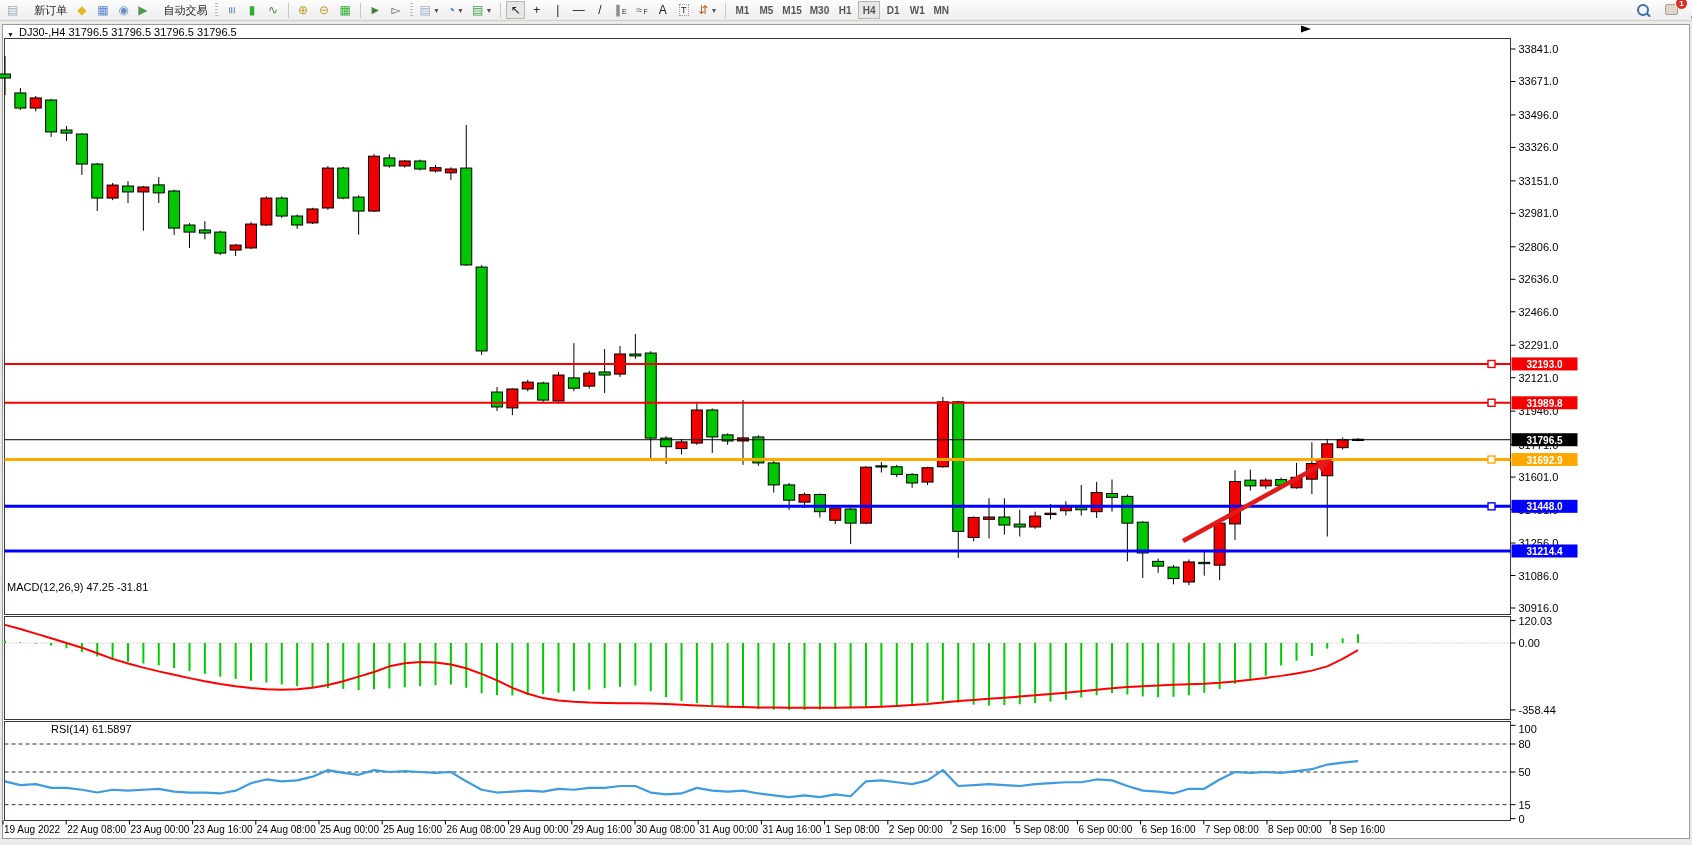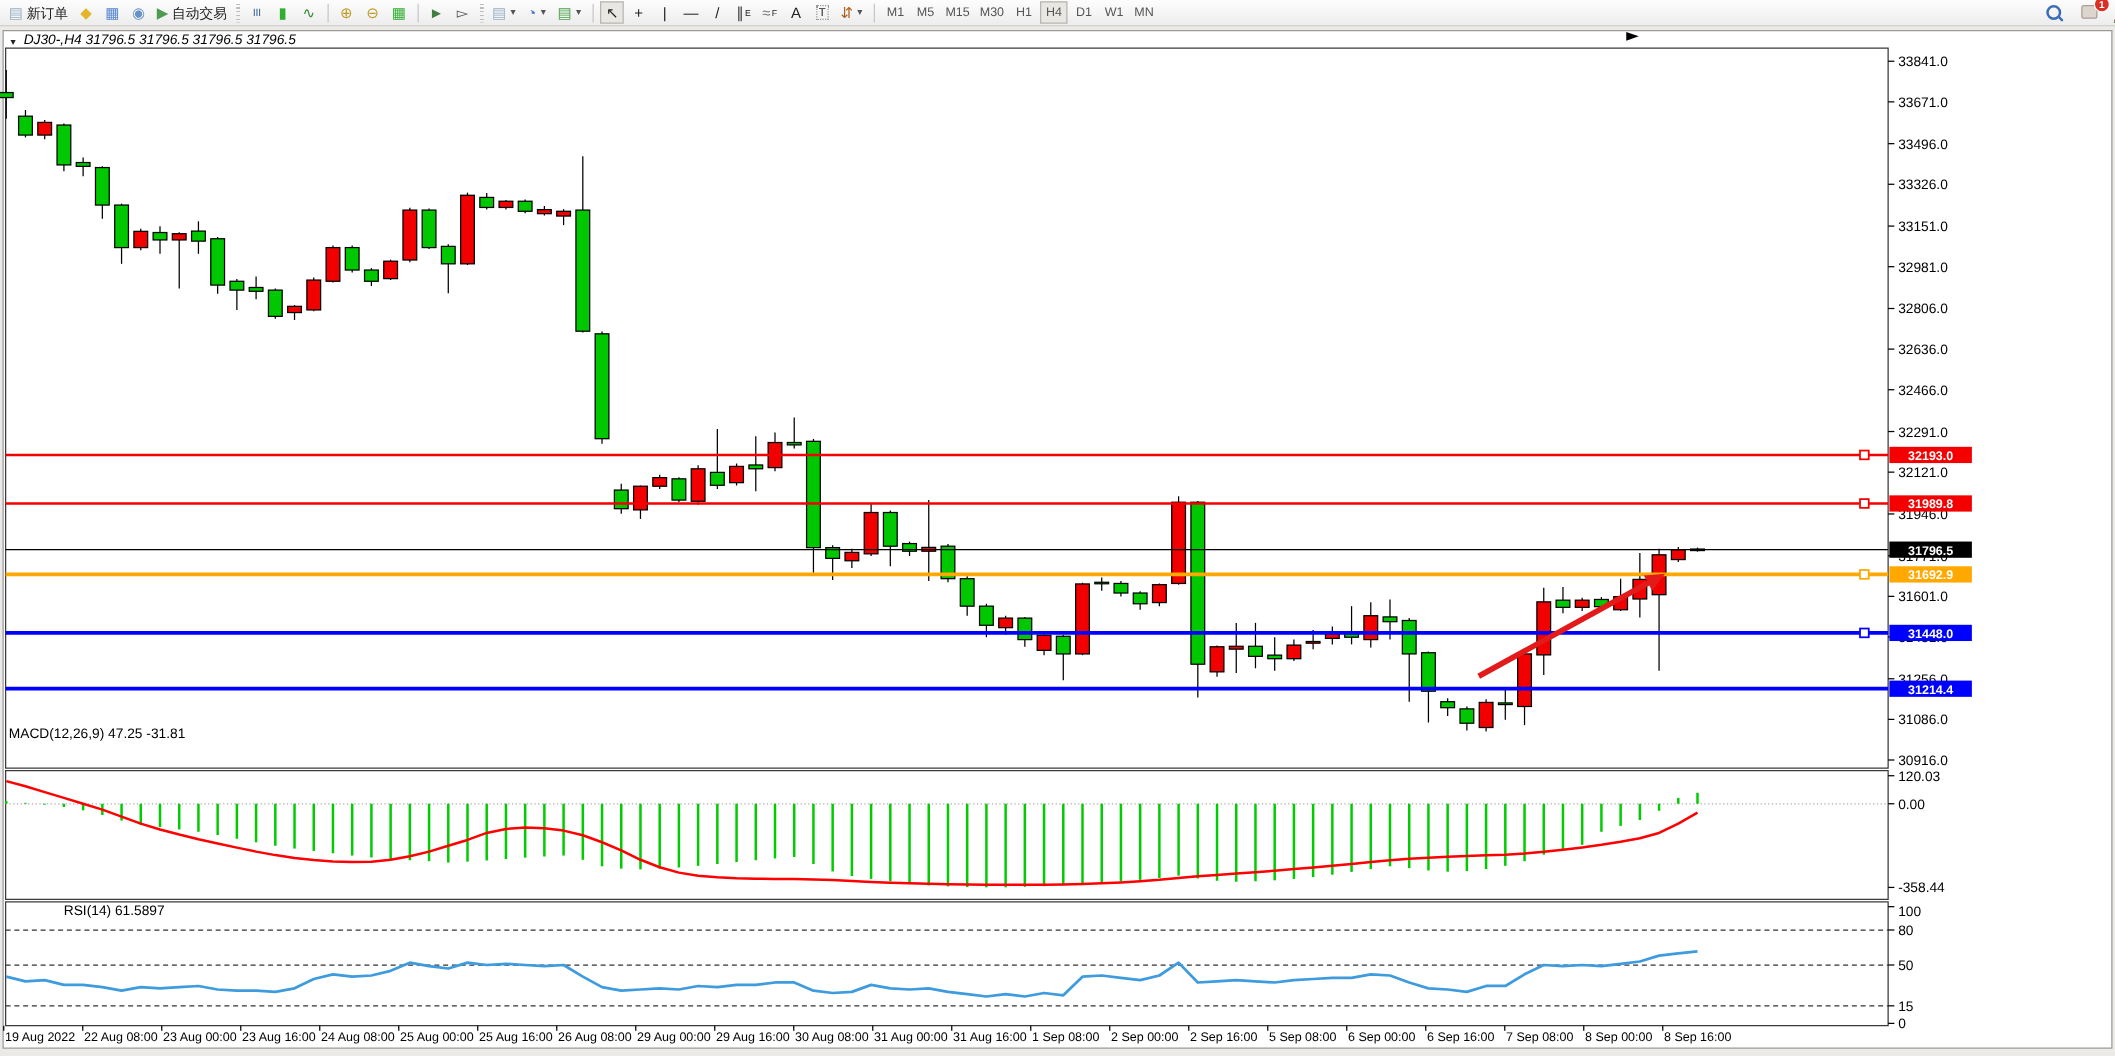--- a/index.html
+++ b/index.html
@@ -9,33 +9,33 @@
   .tb-left{display:flex;align-items:center;height:100%;flex:1;}
   .tb-right{display:flex;align-items:center;gap:8px;padding-right:10px;}
   .tbtn{height:18px;min-width:19px;border:1px solid transparent;background:transparent;display:flex;align-items:center;justify-content:center;padding:0 2px;margin:0 1px;font-family:"Liberation Sans",sans-serif;cursor:default;}
   .tbtn.active{background:#e9e7e3;border:1px solid #b8b5b0;}
   .tbtn .g{position:relative;font-size:12px;line-height:12px;}
   .tbtn .g.ov{position:absolute;font-size:9px;font-weight:bold;right:-4px;bottom:-4px;}
   .tbtn .g.dot{position:absolute;font-size:7px;right:-3px;bottom:-3px;}
   .tbtn .g.sub{font-size:7px;align-self:flex-end;margin-left:1px;}
   .tbtn .g.rot{display:inline-block;transform:rotate(90deg);}
   .tbtn .g.boxed{border:1px dotted #999;font-size:9px;padding:0 1px;line-height:10px;}
-  .tbtn .lbl{font-size:11px;color:#222;margin-left:3px;white-space:nowrap;}
+  .tbtn .lbl{font-size:11px;color:#222;margin-left:16px;white-space:nowrap;}
   .tbtn .dd{font-size:7px;color:#555;margin-left:2px;}
-  .tbtn.tf{font-size:10px;font-weight:normal;color:#555;min-width:22px;}
+  .tbtn.tf{font-size:10px;font-weight:bold;color:#555;min-width:22px;}
   .sep{width:1px;height:15px;background:#c9c7c3;margin:0 4px;}
   .grip{width:3px;height:15px;margin:0 3px;background:repeating-linear-gradient(#bbb 0 1px,transparent 1px 3px);}
   .mag{width:8px;height:8px;border:2px solid #3a6db5;border-radius:50%;position:relative;display:inline-block;}
   .mag::after{content:"";position:absolute;width:5px;height:2px;background:#3a6db5;transform:rotate(45deg);right:-4px;bottom:-2px;border-radius:1px;}
   .bubble{width:11px;height:9px;background:#ddd6cc;border:1px solid #a89f92;border-radius:2px;display:inline-block;position:relative;}
   .badge{position:absolute;top:-4px;right:-7px;background:#d93025;color:#fff;font-size:8px;font-weight:bold;border-radius:50%;width:11px;height:11px;display:flex;align-items:center;justify-content:center;border:1px solid #fff;}
   .notif{position:relative;display:inline-block;}
   
   #chart-svg{position:absolute;top:0;left:0;z-index:1;}
-  .chart-title{position:absolute;top:26px;left:7px;z-index:3;font-size:11px;color:#000;display:flex;align-items:flex-end;gap:5px;font-style:italic;}
+  .chart-title{position:absolute;top:26px;left:7px;z-index:3;font-size:11px;color:#000;display:flex;align-items:flex-end;gap:5px;}
   .chart-title .tri{font-size:7px;color:#222;}
   .pane-label{position:absolute;z-index:3;font-size:11px;color:#000;left:7px;}
   #macd-label{top:581px;}
   #rsi-label{top:723px;margin-left:44px;}
 </style>
 </head>
 <body>
 
 <div class="toolbar">
   <div class="tb-left">

